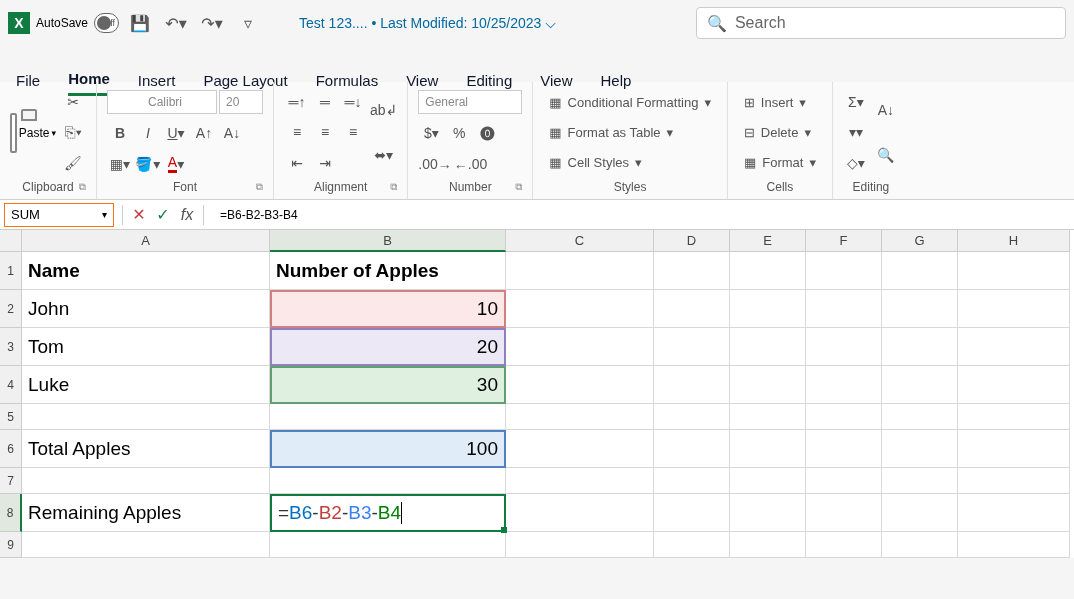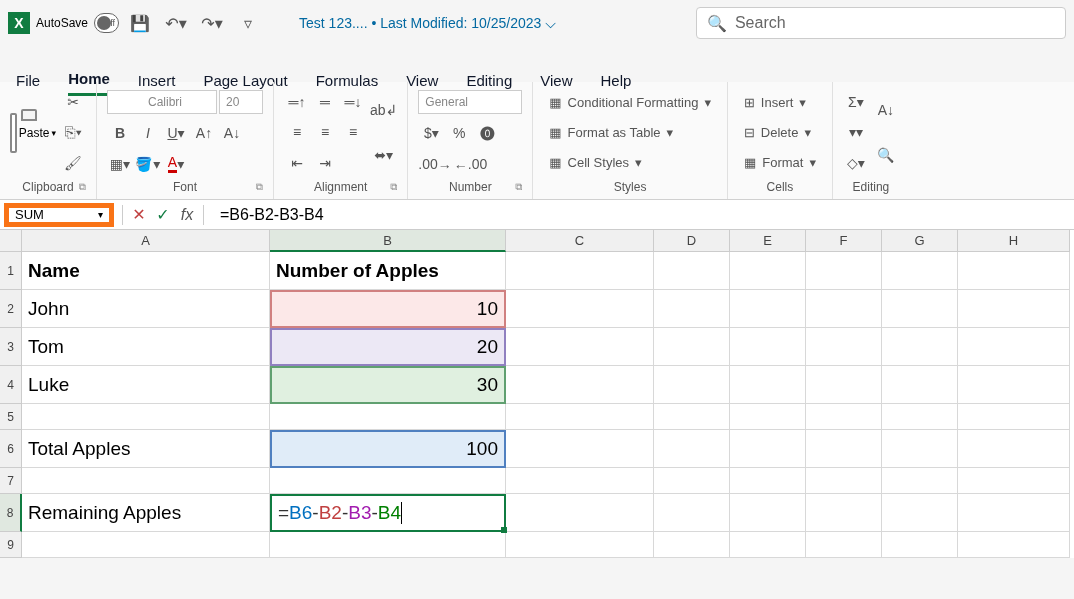--- a/index.html
+++ b/index.html
@@ -31,24 +31,24 @@
 .btn { min-width: 26px; height: 24px; display: flex; align-items: center; justify-content: center; color: #555; font-size: 14px; }
 .paste-big { display: flex; align-items: center; gap: 2px; width: 46px; }
 .clip-icon { width: 34px; height: 40px; border: 2px solid #888; border-radius: 2px; position: relative; background: #fff; }
 .clip-icon::before { content: ""; position: absolute; top: -6px; left: 9px; width: 12px; height: 8px; border: 2px solid #888; border-radius: 2px 2px 0 0; background: #f5f5f5; }
 .combo { border: 1px solid #ccc; height: 24px; background: #fff; display: flex; align-items: center; padding: 0 6px; font-size: 12px; color: #888; }
 .font-combo { width: 110px; padding-left: 40px; } .size-combo { width: 44px; }
 .wide-btn { display: flex; align-items: center; gap: 6px; padding: 0 6px; height: 24px; color: #555; font-size: 13px; }
 
 
 .formula-bar { display: flex; align-items: center; height: 30px; background: #fff; border-bottom: 1px solid #ccc; }
-.name-box { width: 110px; height: 24px; border: 5px solid #f97316; margin: 0 4px; display: flex; align-items: center; padding: 0 6px; font-size: 13px; }
+.name-box { width: 110px; height: 24px; border: 1px solid #f97316; margin: 0 4px; display: flex; align-items: center; padding: 0 6px; font-size: 13px; }
 .fb-btn { width: 24px; display: flex; align-items: center; justify-content: center; color: #555; }
 .fb-divider { width: 1px; height: 20px; background: #ccc; margin: 0 4px; }
-.formula-text { font-size: 16px; padding-left: 12px; }
+.formula-text { font-size: 12px; padding-left: 12px; }
 
 
 .grid { display: flex; flex-direction: column; background: #fff; }
 .col-headers { display: flex; height: 22px; }
 .corner { width: 22px; border-right: 1px solid #ccc; border-bottom: 1px solid #ccc; background: #f0f0f0; }
 .ch { border-right: 1px solid #ccc; border-bottom: 1px solid #ccc; background: #f0f0f0; display: flex; align-items: center; justify-content: center; font-size: 13px; color: #444; }
 .ch.A { width: 248px; } .ch.B { width: 236px; border-bottom: 2px solid #107c41; background: #e0e8e0; }
 .ch.C { width: 148px; } .ch.D { width: 76px; } .ch.E { width: 76px; } .ch.F { width: 76px; } .ch.G { width: 76px; } .ch.H { width: 112px; }
 .gr { display: flex; height: 38px; }
 .gr.small { height: 26px; }
@@ -59,21 +59,21 @@
 .cell.C { width: 148px; } .cell.D,.cell.E,.cell.F,.cell.G { width: 76px; } .cell.H { width: 112px; }
 .bold { font-weight: 700; }
 .right { justify-content: flex-end; }
 .hl-red { background: #fce8e8; border: 2px solid #d08080; }
 .hl-purple { background: #ece8f5; border: 2px solid #9080c0; }
 .hl-green { background: #e0f0e0; border: 2px solid #60a070; }
 .hl-blue { background: #e0ecf8; border: 2px solid #5080c0; }
 .editing { border: 2px solid #107c41; position: relative; }
 .editing::after { content: ""; position: absolute; right: -3px; bottom: -3px; width: 6px; height: 6px; background: #107c41; }
 .formula-seg { color: #333; }
-.seg-blue { color: #0070c0; } .seg-red { color: #c04040; } .seg-purple { color: #a21caf; } .seg-green { color: #008000; }
+.seg-blue { color: #0070c0; } .seg-red { color: #c04040; } .seg-purple { color: #3b82f6; } .seg-green { color: #008000; }
 .cursor-line { display: inline-block; width: 1px; height: 22px; background: #000; vertical-align: middle; }
 </style>
 </head>
 <body>
 
 <div class="titlebar">
   <div class="excel-logo">X</div>
   <div class="autosave">
     <span>AutoSave</span>
     <div class="toggle">

